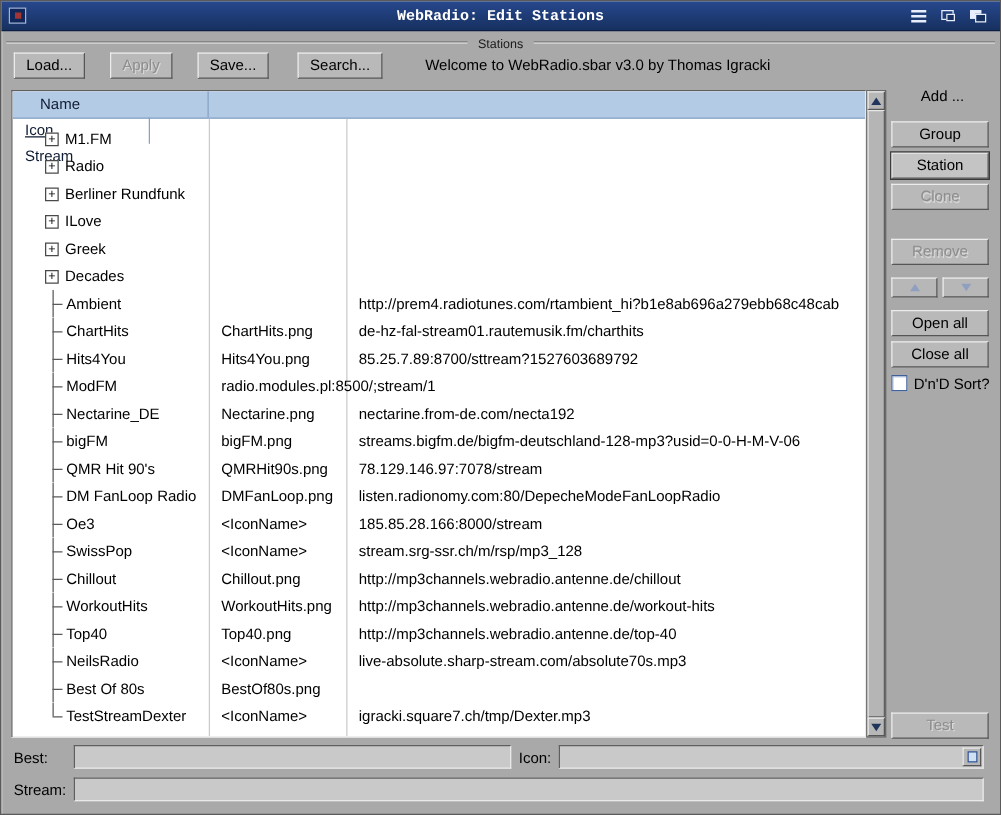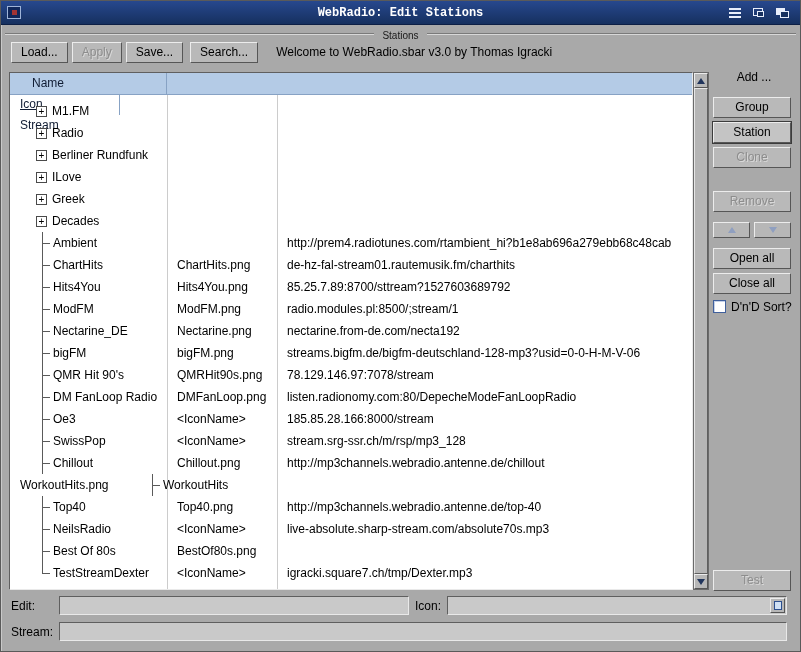--- a/index.html
+++ b/index.html
@@ -44,21 +44,21 @@
     font-size:10px; color:#1a1a1a; line-height:16px; }
   
   .toolbar { position:absolute; left:10px; top:40px; right:8px; height:22px; display:flex; align-items:center; }
   .btn {
     background:#b9b9b9; color:#000; font-size:12px; line-height:17px;
     border:1px solid; border-color:#ececec #565656 #565656 #ececec;
     padding:1px 9px; white-space:nowrap; cursor:default; text-align:center;
   }
   .btn.disabled { color:#8d8d8d; text-shadow:1px 1px 0 #d9d9d9; }
   .btn.default { outline:1px solid #3c3c3c; background:#c4c4c4; }
-  .toolbar .btn { margin-right:4px; }
+  .toolbar .btn { margin-right:20px; }
   .welcome { font-size:12px; color:#000; margin-left:14px; white-space:nowrap; }
   
   .table {
     position:absolute; left:8px; top:71px; width:684px; height:518px;
     background:#fff; border:1px solid; border-color:#5f5f5f #e9e9e9 #e9e9e9 #5f5f5f;
     overflow:hidden;
   }
   .thead { display:flex; height:22px; background:#b4cbe6; border-bottom:1px solid #87a2c4;flex-direction:column; }
   .hcell { font-size:12px; color:#101c33; line-height:21px; border-right:1px solid #87a2c4; }
   .hc-name { width:157px; padding-left:22px; }
@@ -241,21 +241,20 @@
             <span class="nm">Hits4You</span>
           </div>
           <div class="cell col-icon">Hits4You.png</div>
           <div class="cell col-stream">85.25.7.89:8700/sttream?1527603689792</div>
         </div>
         <div class="trow">
           <div class="cell col-name">
             <span class="treeline"></span>
             <span class="nm">ModFM</span>
           </div>
-          <div class="cell col-icon">ModFM.png</div>
           <div class="cell col-stream">radio.modules.pl:8500/;stream/1</div>
         </div>
         <div class="trow">
           <div class="cell col-name">
             <span class="treeline"></span>
             <span class="nm">Nectarine_DE</span>
           </div>
           <div class="cell col-icon">Nectarine.png</div>
           <div class="cell col-stream">nectarine.from-de.com/necta192</div>
         </div>
@@ -301,25 +300,26 @@
         </div>
         <div class="trow">
           <div class="cell col-name">
             <span class="treeline"></span>
             <span class="nm">Chillout</span>
           </div>
           <div class="cell col-icon">Chillout.png</div>
           <div class="cell col-stream">http://mp3channels.webradio.antenne.de/chillout</div>
         </div>
         <div class="trow">
+          <div class="cell col-name">
+            <span class="treeline"></span>
+            <span class="nm">WorkoutHits</span>
+          </div>
           <div class="cell col-icon">WorkoutHits.png</div>
-          <div class="cell col-name">
-            <span class="treeline"></span>
-            <span class="nm">WorkoutHits</span>
-          </div>
+          <div class="cell col-stream">http://mp3channels.webradio.antenne.de/workout-hits</div>
         </div>
         <div class="trow">
           <div class="cell col-name">
             <span class="treeline"></span>
             <span class="nm">Top40</span>
           </div>
           <div class="cell col-icon">Top40.png</div>
           <div class="cell col-stream">http://mp3channels.webradio.antenne.de/top-40</div>
         </div>
         <div class="trow">
@@ -372,21 +372,21 @@
       </div>
     <div class="btn b-openall">Open all</div>
     <div class="btn b-closeall">Close all</div>
     <div class="dnd-row">
       <span class="checkbox"></span>
       <span class="dnd-label">D'n'D Sort?</span>
     </div>
     <div class="btn b-test disabled">Test</div>
   </div>
 
-  <div class="flabel l-name">Edit:</div>
+  <div class="flabel l-name">Best:</div>
   <div class="field f-name">
     <input type="text" readonly="" value="" style="">
   </div>
   <div class="flabel l-icon">Icon:</div>
   <div class="field f-icon">
     <input type="text" readonly="" style="padding-right: 18px;" value="">
     <div class="popup-btn">
         <span class="mini-doc"></span>
       </div>
   </div>

